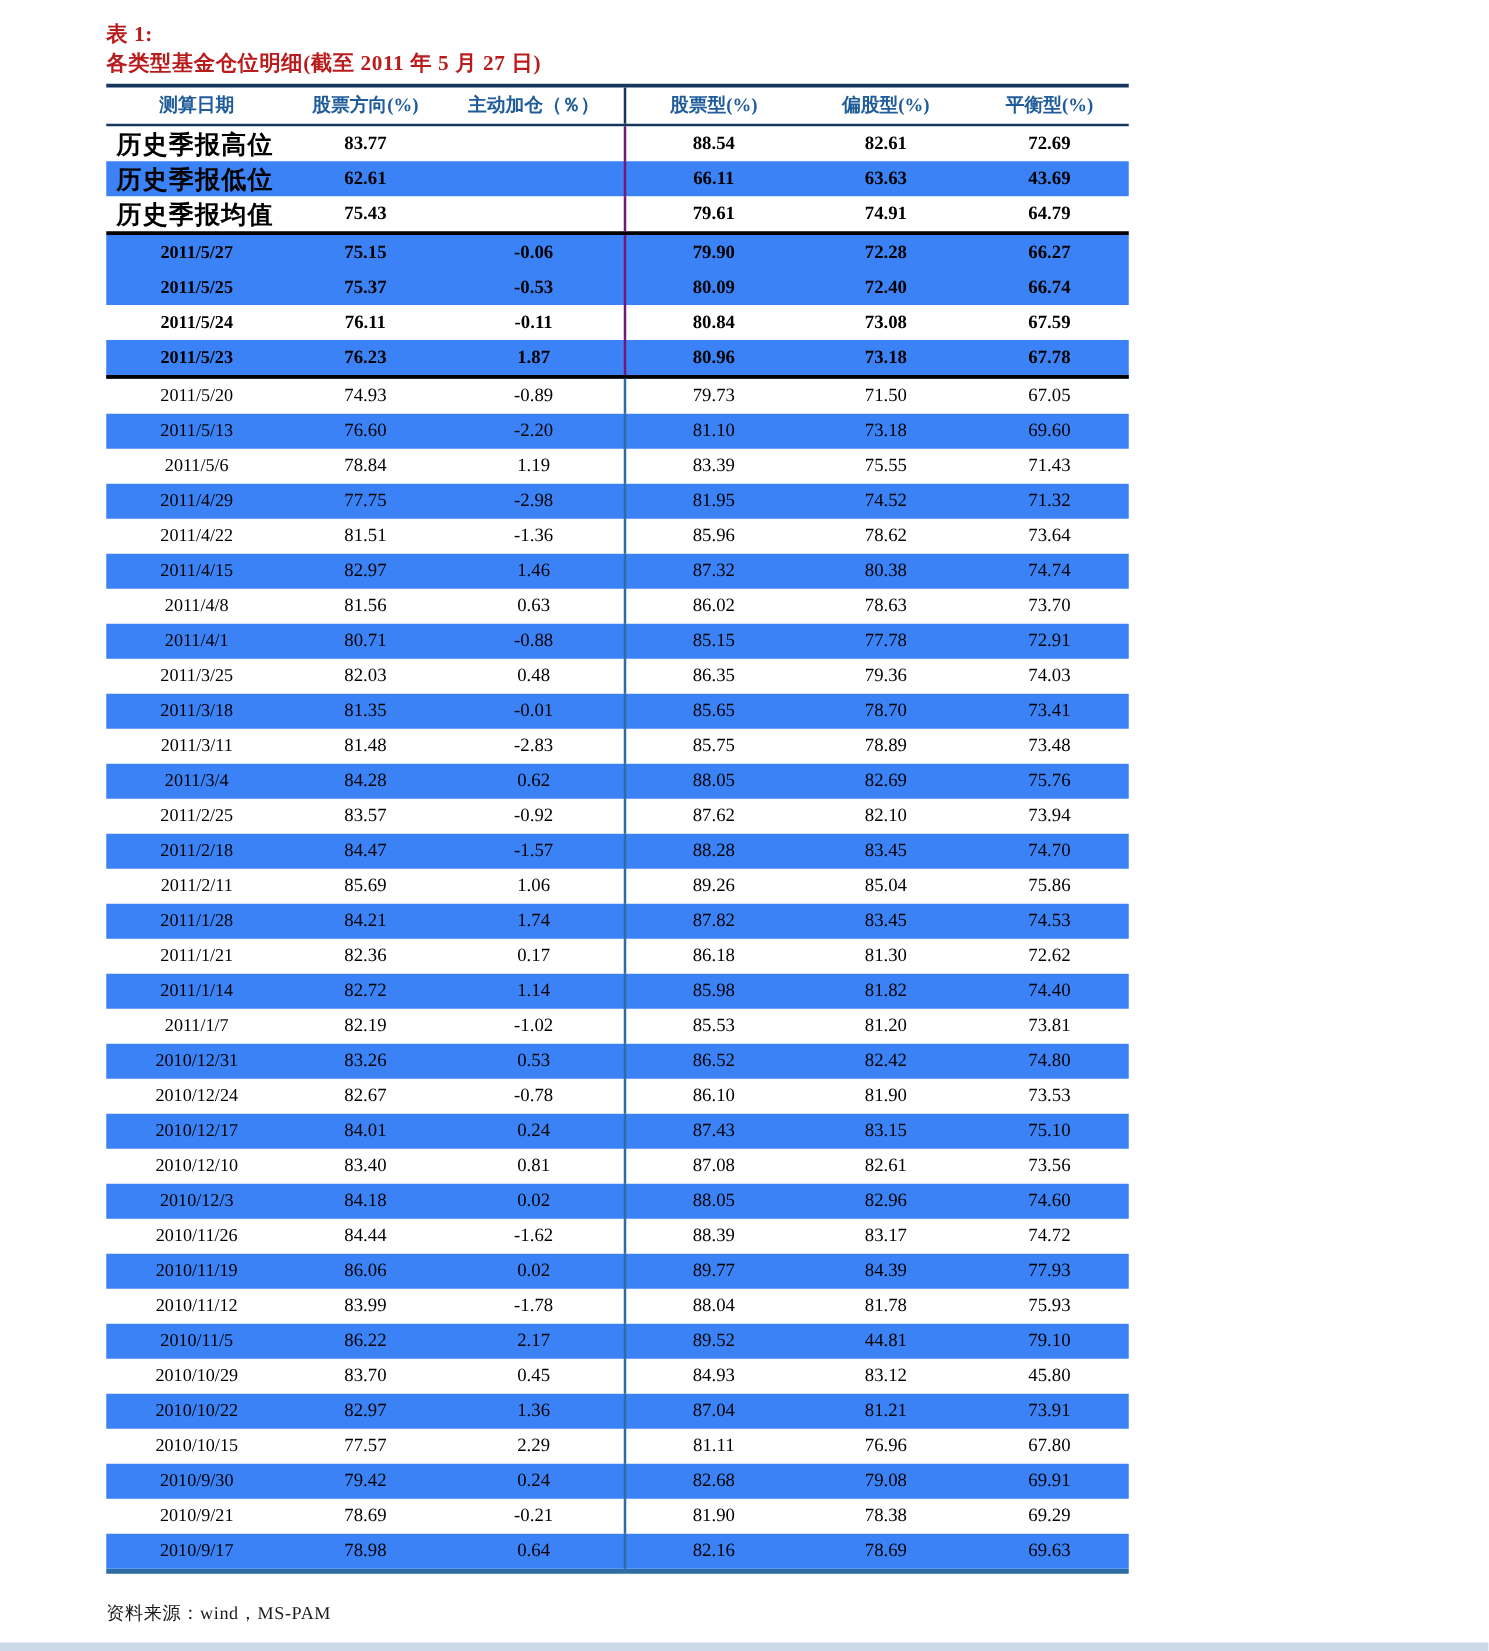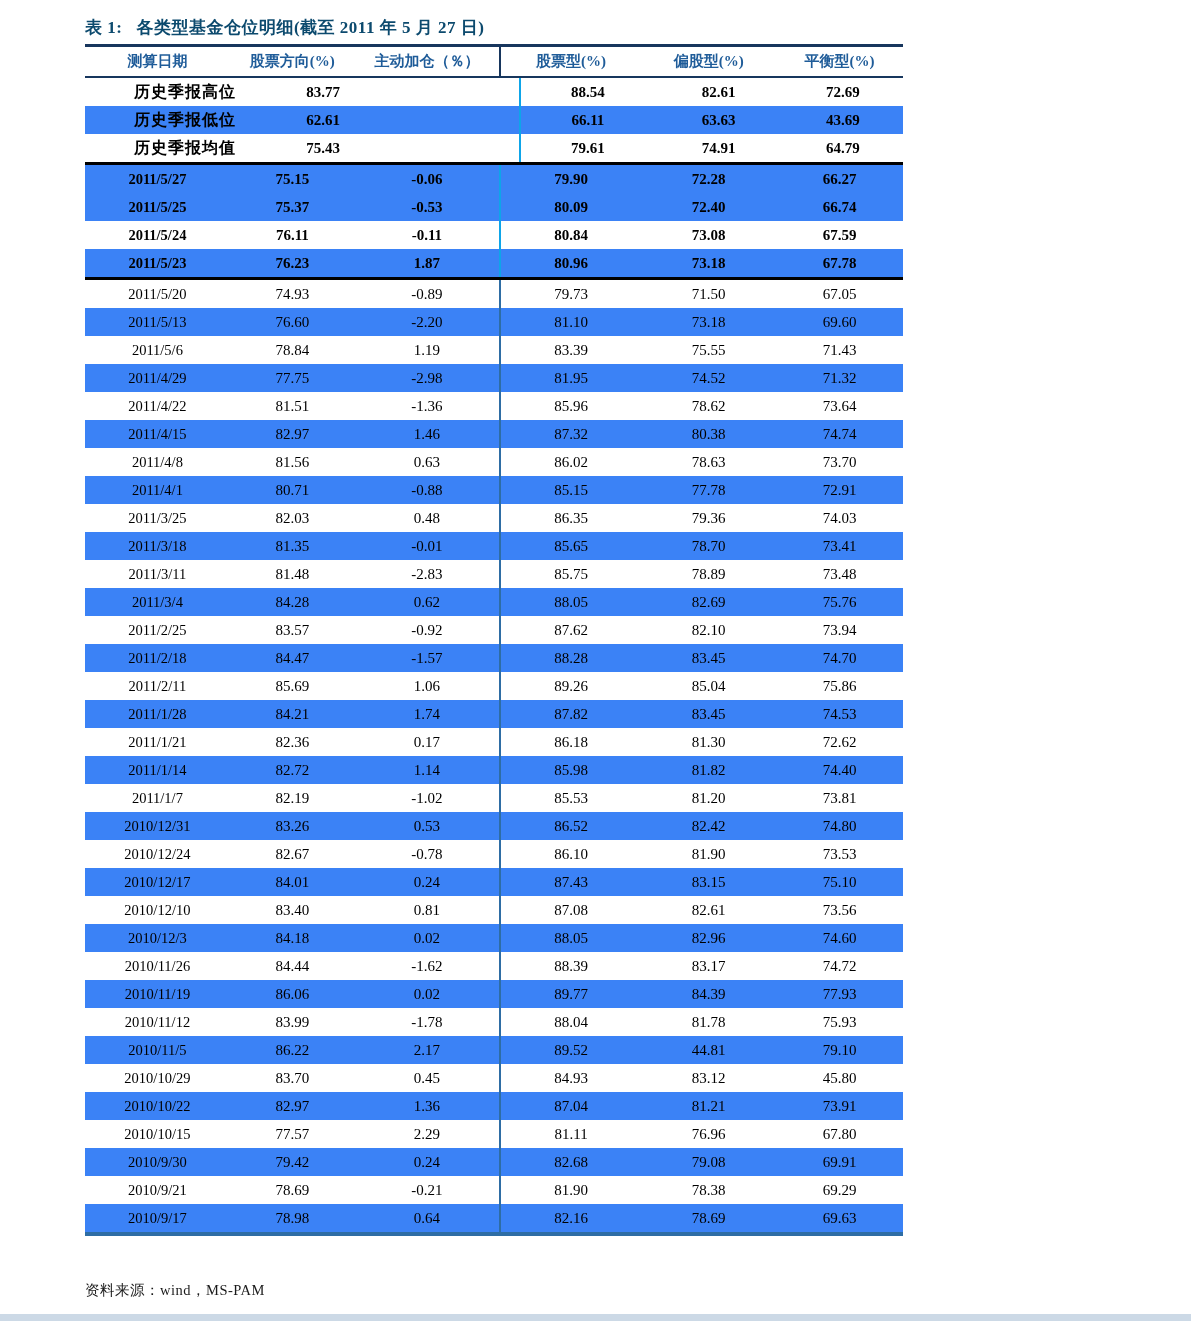--- a/index.html
+++ b/index.html
@@ -1,38 +1,38 @@
 <!DOCTYPE html>
 <html><head>
 <meta charset="utf-8">
 <style>
   html,body{margin:0;padding:0;background:#ffffff;}
   .page{position:relative;width:1191px;height:1321px;background:#ffffff;overflow:hidden;
         font-family:"Liberation Serif","DejaVu Serif",serif;color:#000;}
   .doc{position:absolute;left:85px;top:16px;width:818px;}
-  .title{display:flex;align-items:baseline;font-size:17px;font-weight:bold;color:#0c4a6e;
-         margin:0 0 5px 0;letter-spacing:0.5px;}
+  .title{display:flex;align-items:baseline;font-size:17px;font-weight:bold;color:#b91c1c;
+         margin:0 0 5px 0;letter-spacing:0.5px;flex-direction:column;}
   .title .prefix{margin-right:14px;}
   .tbl{width:100%;border-top:3px solid #17365d;border-bottom:4px solid #2e6da4;}
   .thead{display:flex;height:29px;border-bottom:2px solid #17365d;
          color:#1f5c99;font-weight:bold;font-size:15px;}
   .row{display:flex;height:28px;font-size:15px;}
   .row.blue{background:#3b82f6;}
   .c{display:flex;align-items:center;justify-content:center;box-sizing:border-box;
      overflow:hidden;white-space:nowrap;}
   .c1{width:17.7%;} .c2{width:15.3%;} .c3{width:17.6%;}
   .c4{width:17.4%;} .c5{width:16.5%;} .c6{width:15.5%;}
   .thead .c4{border-left:2px solid #17365d;}
-  .row.upper .c4{border-left:2px solid #0ea5e9;}
+  .row.upper .c4{border-left:2px solid #701a75;}
   .row.lower .c4{border-left:2px solid #2e6da4;}
   .row.sep{border-bottom:3px solid #000000;}
   .row.s-hist,.row.s-bold{font-weight:bold;}
   .row .c1{font-size:14.5px;}
-  .row.s-hist .c1{justify-content:flex-start;padding-left:8px;font-size:16px;
-                  letter-spacing:1px;margin-left:41px;}
+  .row.s-hist .c1{justify-content:flex-start;padding-left:8px;font-size:20px;
+                  letter-spacing:1px;}
   .source{position:absolute;left:85px;top:1281px;font-size:14.5px;color:#1a1a1a;
           letter-spacing:0.5px;}
   .band{position:absolute;left:0;bottom:0;width:100%;height:7px;background:#ccd9e6;}
 </style>
 </head>
 <body>
 
 <div class="page">
   <div class="doc">
     <div class="title">

